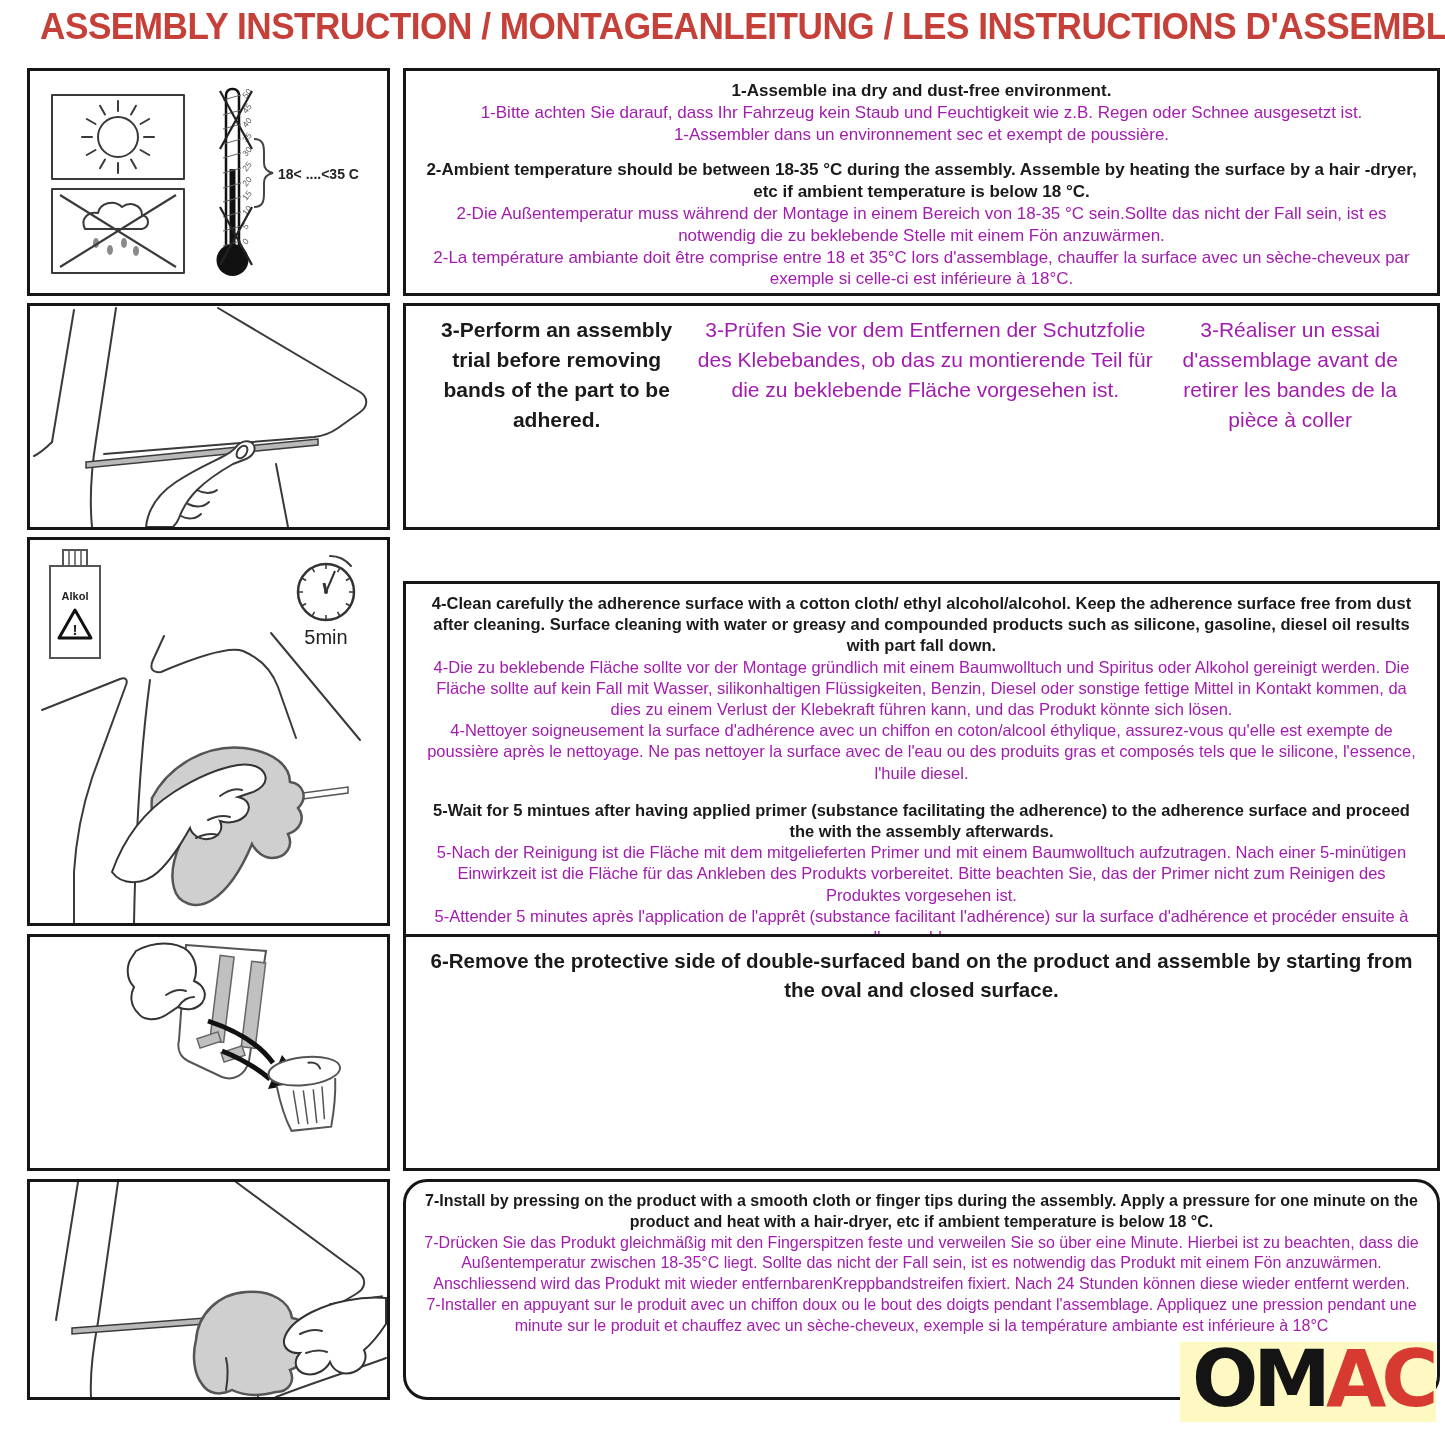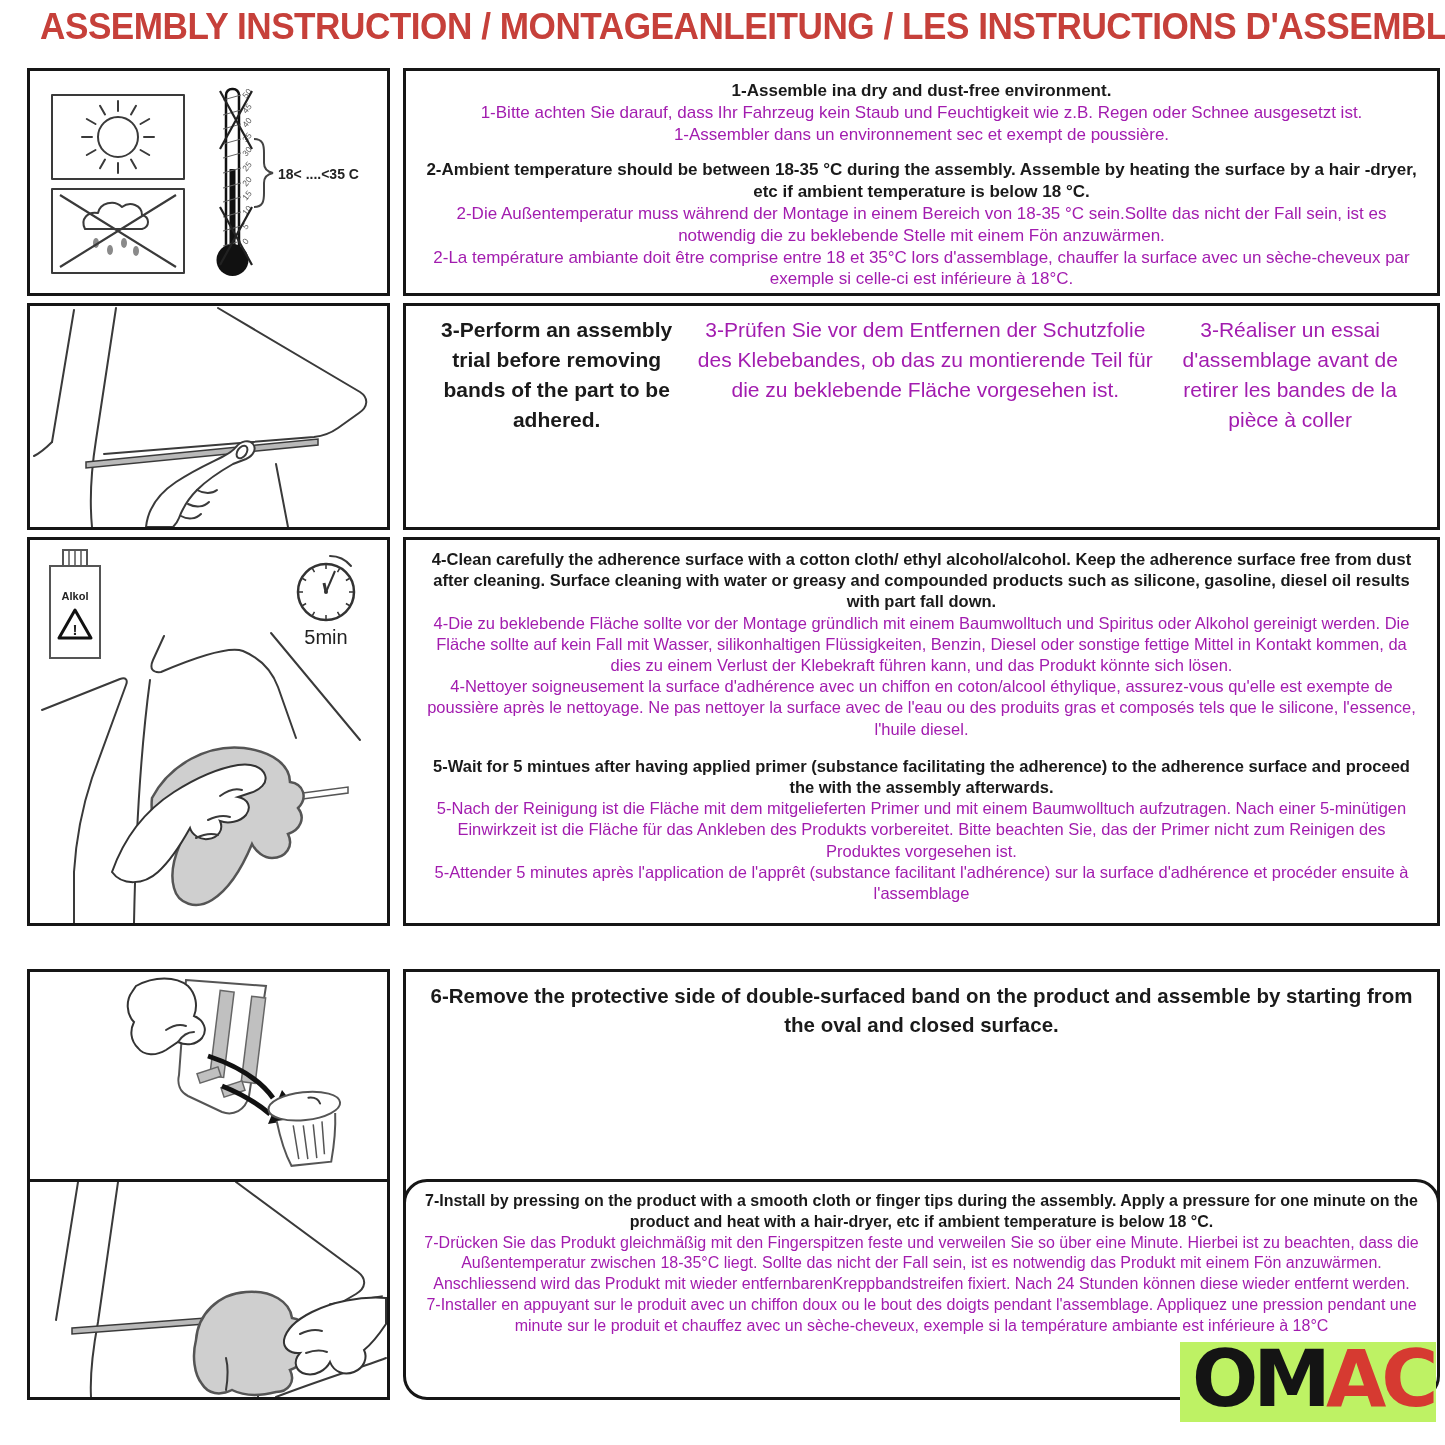--- a/index.html
+++ b/index.html
@@ -7,38 +7,38 @@
         font-family:"Liberation Sans",sans-serif;}
   .title{position:absolute;left:40px;top:6px;margin:0;font-size:37px;font-weight:700;
          color:#c6403a;white-space:nowrap;transform:scaleX(0.95);transform-origin:left top;
          letter-spacing:-0.5px;}
   .box{position:absolute;box-sizing:border-box;border:3px solid #161616;background:#fff;}
   .fig{left:27px;width:363px;}
   .txt{left:403px;width:1037px;padding:9px 13px 0 13px;text-align:center;}
   .r1{top:68px;height:228px;}
   .r2{top:303px;height:227px;}
   .r3{top:537px;height:389px;}
-  .r4{top:969px;height:237px;}
+  .r4{top:934px;height:237px;}
   .r5{top:1179px;height:221px;}
   .p{margin:0;}
   .bold{font-weight:700;color:#1a1a1a;}
   .reg{font-weight:400;color:#a21caf;}
   .t17{font-size:17px;line-height:21.8px;}
-  .t165{font-size:16.5px;line-height:21.2px;}
+  .t165{font-size:16.5px;line-height:21.2px;margin-top:44px;}
   .t21{font-size:21px;line-height:30px;}
   .t205{font-size:20.5px;line-height:29px;}
   .t16{font-size:16px;line-height:20.8px;border-radius:24px;}
   .gap14{height:14px;} .gap16{height:16px;}
   .vcenter{display:flex;flex-direction:row;justify-content:center;}
   .mw880{max-width:900px;} .mw990{max-width:1000px;}
   svg{display:block;width:100%;height:100%;}
   .s{fill:none;stroke:#3a3a3a;stroke-width:2;stroke-linecap:round;stroke-linejoin:round;}
   .figlabel{font-family:"Liberation Sans",sans-serif;font-weight:700;fill:#222;}
   .scalenum{font-family:"Liberation Sans",sans-serif;fill:#555;font-size:8.5px;}
-  .logo{position:absolute;left:1180px;top:1342px;background:#bef264;padding:0 2px 6px 12px;
+  .logo{position:absolute;left:1180px;top:1342px;background:#fef9c3;padding:0 2px 6px 12px;
         font-family:"DejaVu Sans",sans-serif;font-weight:900;font-size:78px;line-height:74px;
         letter-spacing:-5px;}
   .logo .lb{color:#141414;} .logo .lr{color:#d63a31;}
 </style>
 </head>
 <body>
 
 <div class="page">
 
   <h1 class="title">ASSEMBLY INSTRUCTION / MONTAGEANLEITUNG / LES INSTRUCTIONS D'ASSEMBLAGE</h1>

